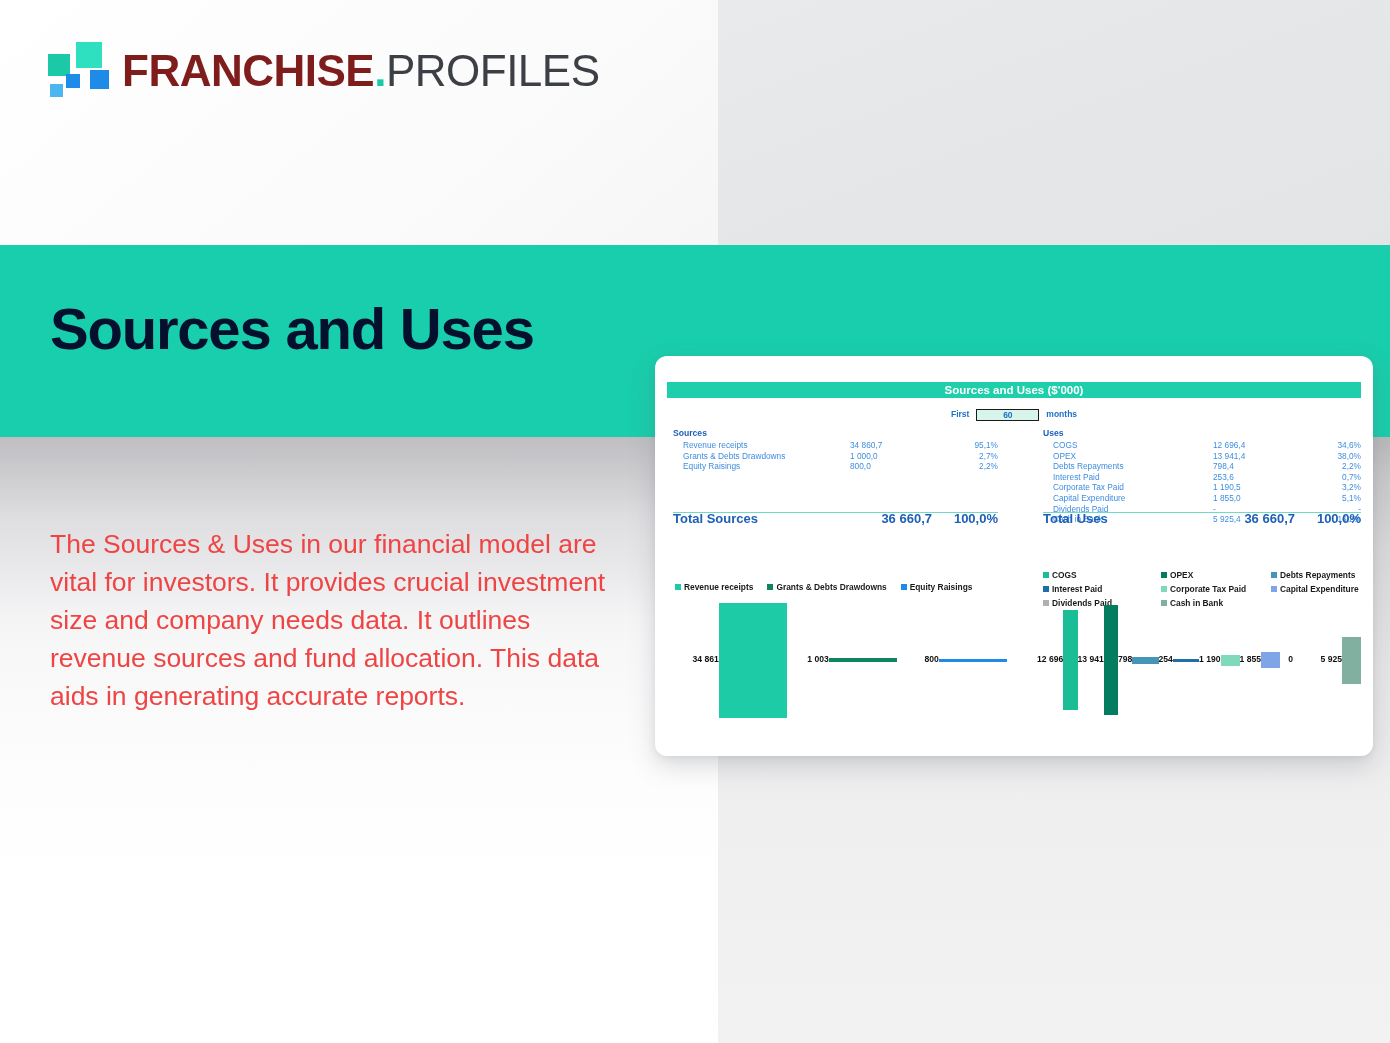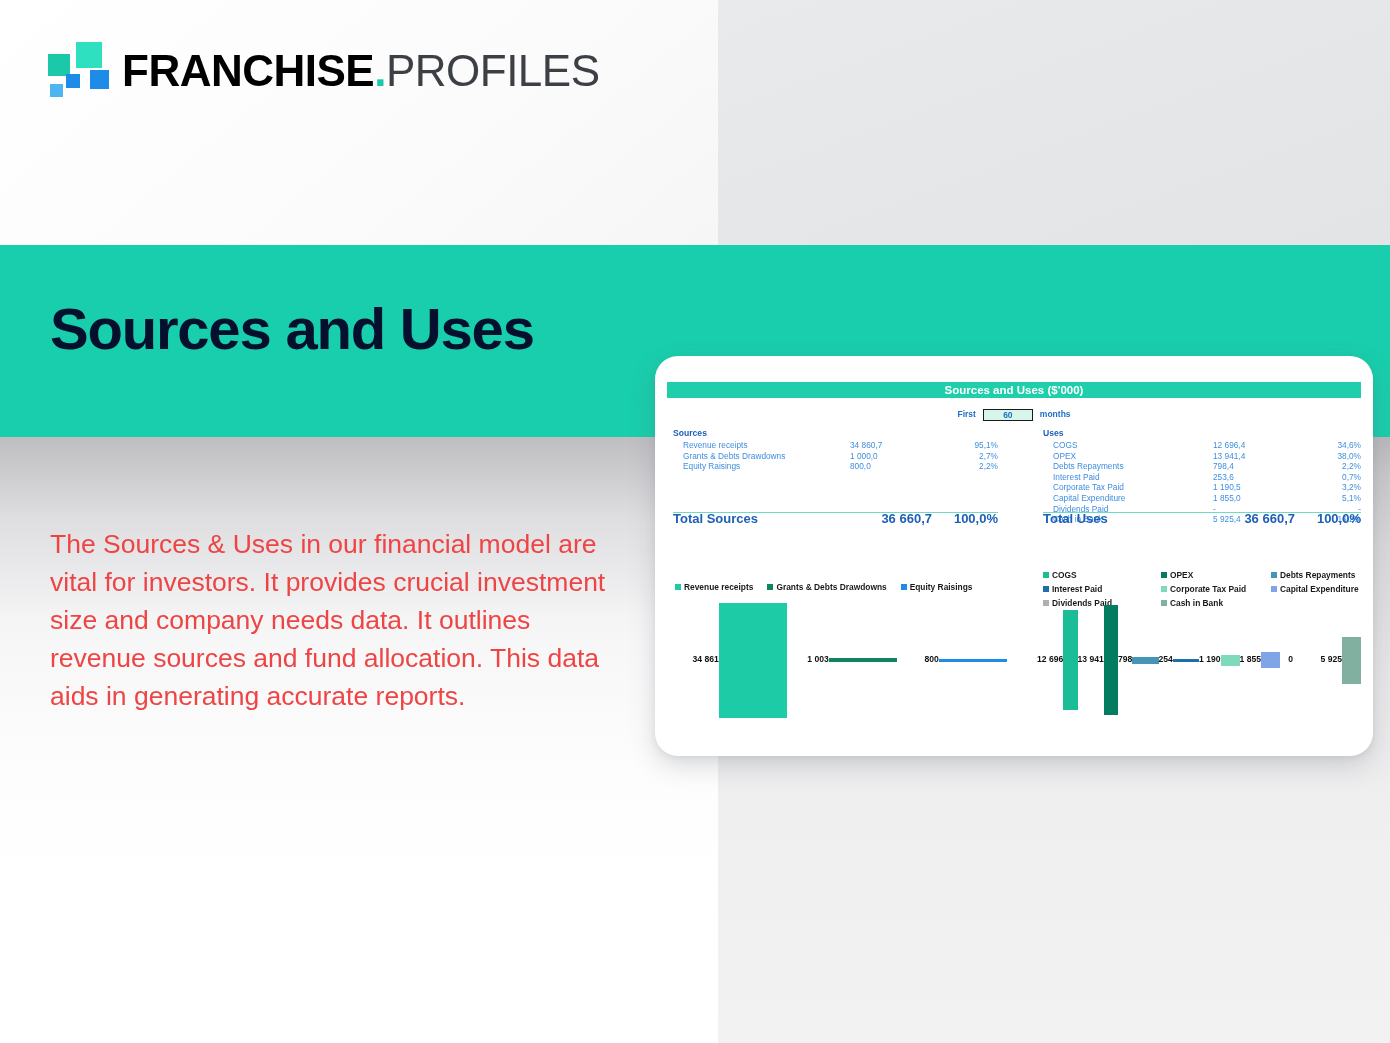--- a/index.html
+++ b/index.html
@@ -46,57 +46,57 @@
 
   
   .logo { position: absolute; left: 48px; top: 42px; width: 500px; height: 62px; }
   .logo-mark { position: absolute; left: 0; top: 0; width: 64px; height: 58px; }
   .sq { position: absolute; }
   .logo-text {
     position: absolute; left: 74px; top: -2px;
     font-size: 44px; letter-spacing: -0.5px; white-space: nowrap;
     line-height: 62px;
   }
-  .lt-bold { font-weight: 700; color: #000000; }
+  .lt-bold { font-weight: 700; color: #7f1d1d; }
   .lt-dot { font-weight: 700; color: #1BC8A8; }
   .lt-light { font-weight: 400; color: #3c3f45; }
 
   
   .headline {
     position: absolute; left: 50px; top: 300px;
     font-size: 58px; font-weight: 700; color: #05102e;
     letter-spacing: -1.2px; line-height: 1.0;
   }
   .body-copy {
     position: absolute; left: 50px; top: 525px; width: 580px;
     font-size: 26.5px; line-height: 38px; color: #ef4444; font-weight: 400;
   }
 
   
   .card {
     position: absolute; left: 655px; top: 356px; width: 718px; height: 400px;
-    background: #ffffff; border-radius: 23px;
+    background: #ffffff; border-radius: 12px;
     box-shadow: 0 10px 26px rgba(90,95,105,0.22), 0 2px 6px rgba(90,95,105,0.10);
     overflow: hidden;
   }
   .ss { position: absolute; left: 12px; top: 26px; width: 694px; height: 360px; }
 
   .ss-title-bar {
     position: absolute; left: 0; top: 0; width: 694px; height: 16px;
     background: #1FCFAC; color: #ffffff;
     font-size: 11.5px; font-weight: 700; text-align: center; line-height: 16px;
   }
   .first-row {
     position: absolute; left: 0; top: 27px; width: 694px; height: 14px;
     display: flex; align-items: flex-start; justify-content: center; gap: 7px;
   }
   .first-lbl { font-size: 8.5px; font-weight: 700; color: #1F6FC4; }
   .months-lbl { font-size: 8.5px; font-weight: 700; color: #1F6FC4; }
   .months-input {
-    width: 50px; height: 12px; background: #D8F5EC; border: 1px solid #1b1b1b;
+    width: 63px; height: 12px; background: #D8F5EC; border: 1px solid #1b1b1b;
     font-size: 8.5px; font-weight: 700; color: #1F6FC4; text-align: center;
     line-height: 11px;
   }
 
   
   .tbl { position: absolute; top: 46px; font-size: 8.3px; color: #3E8DE0; }
   .tbl-left { left: 6px; width: 325px; }
   .tbl-right { left: 376px; width: 318px; }
   .tbl-head { font-weight: 700; color: #1F5FB8; font-size: 8.6px; padding-bottom: 2px; }
   .row { display: flex; line-height: 10.6px; }

